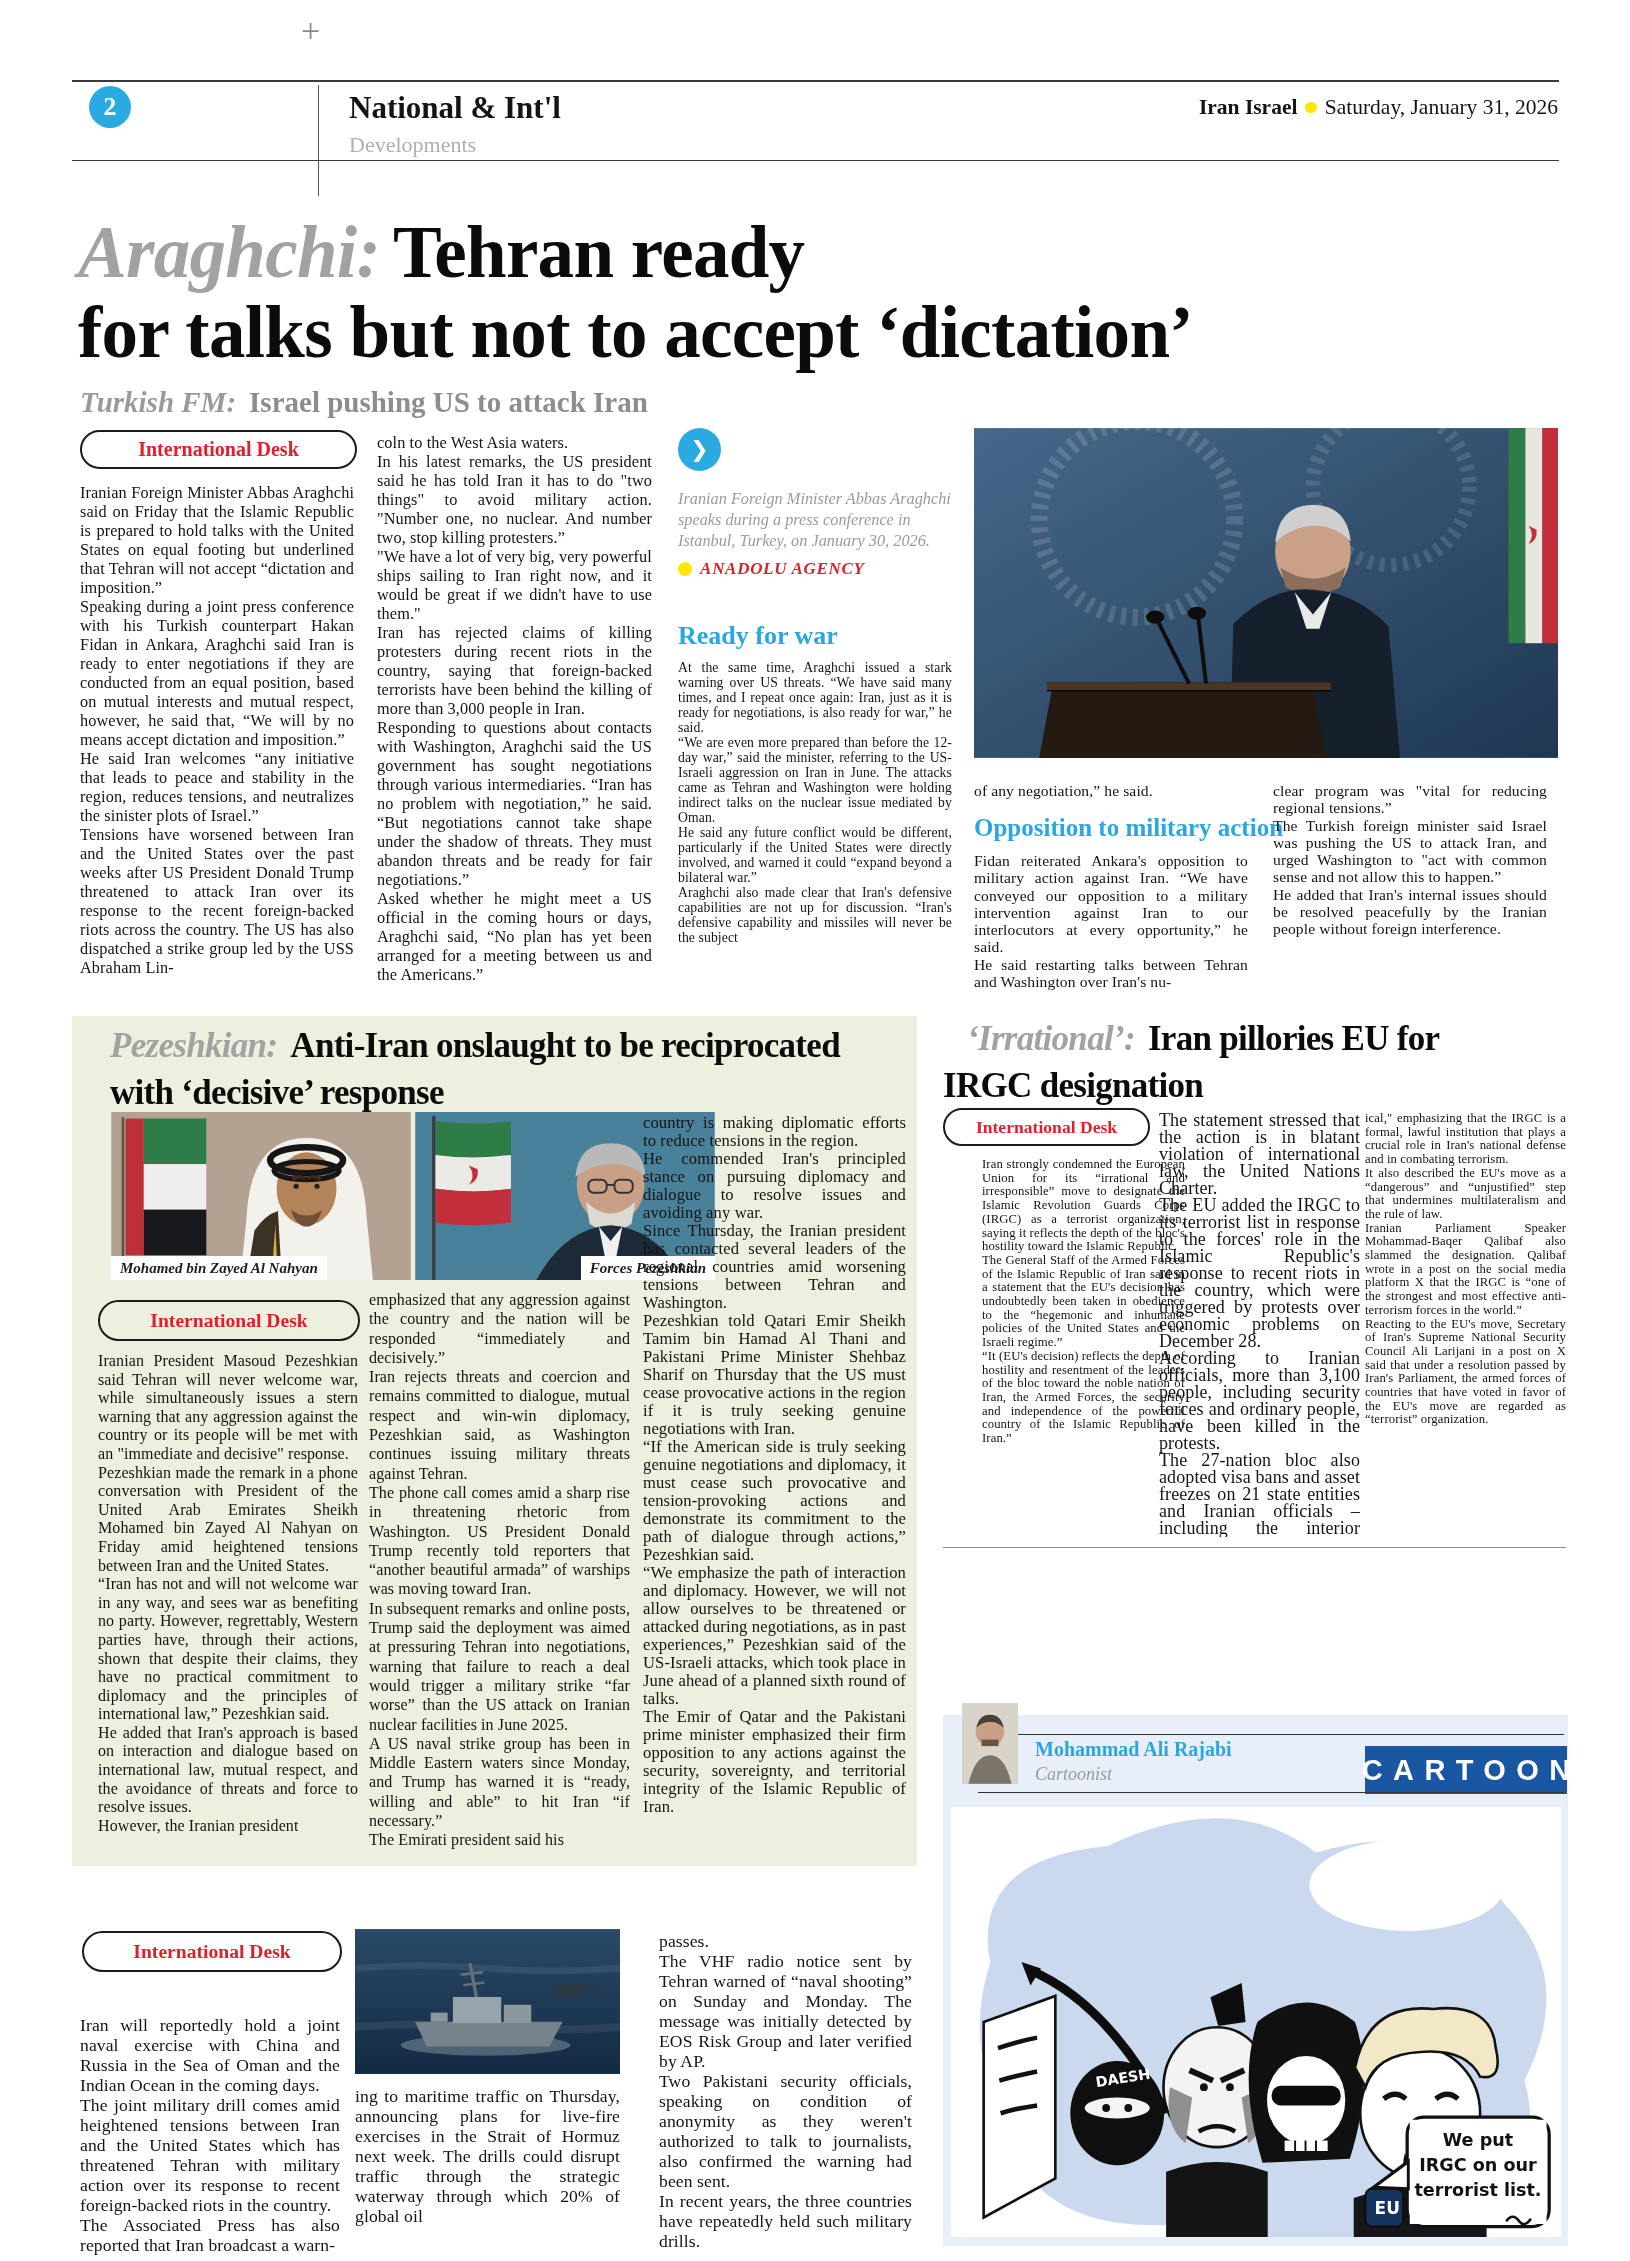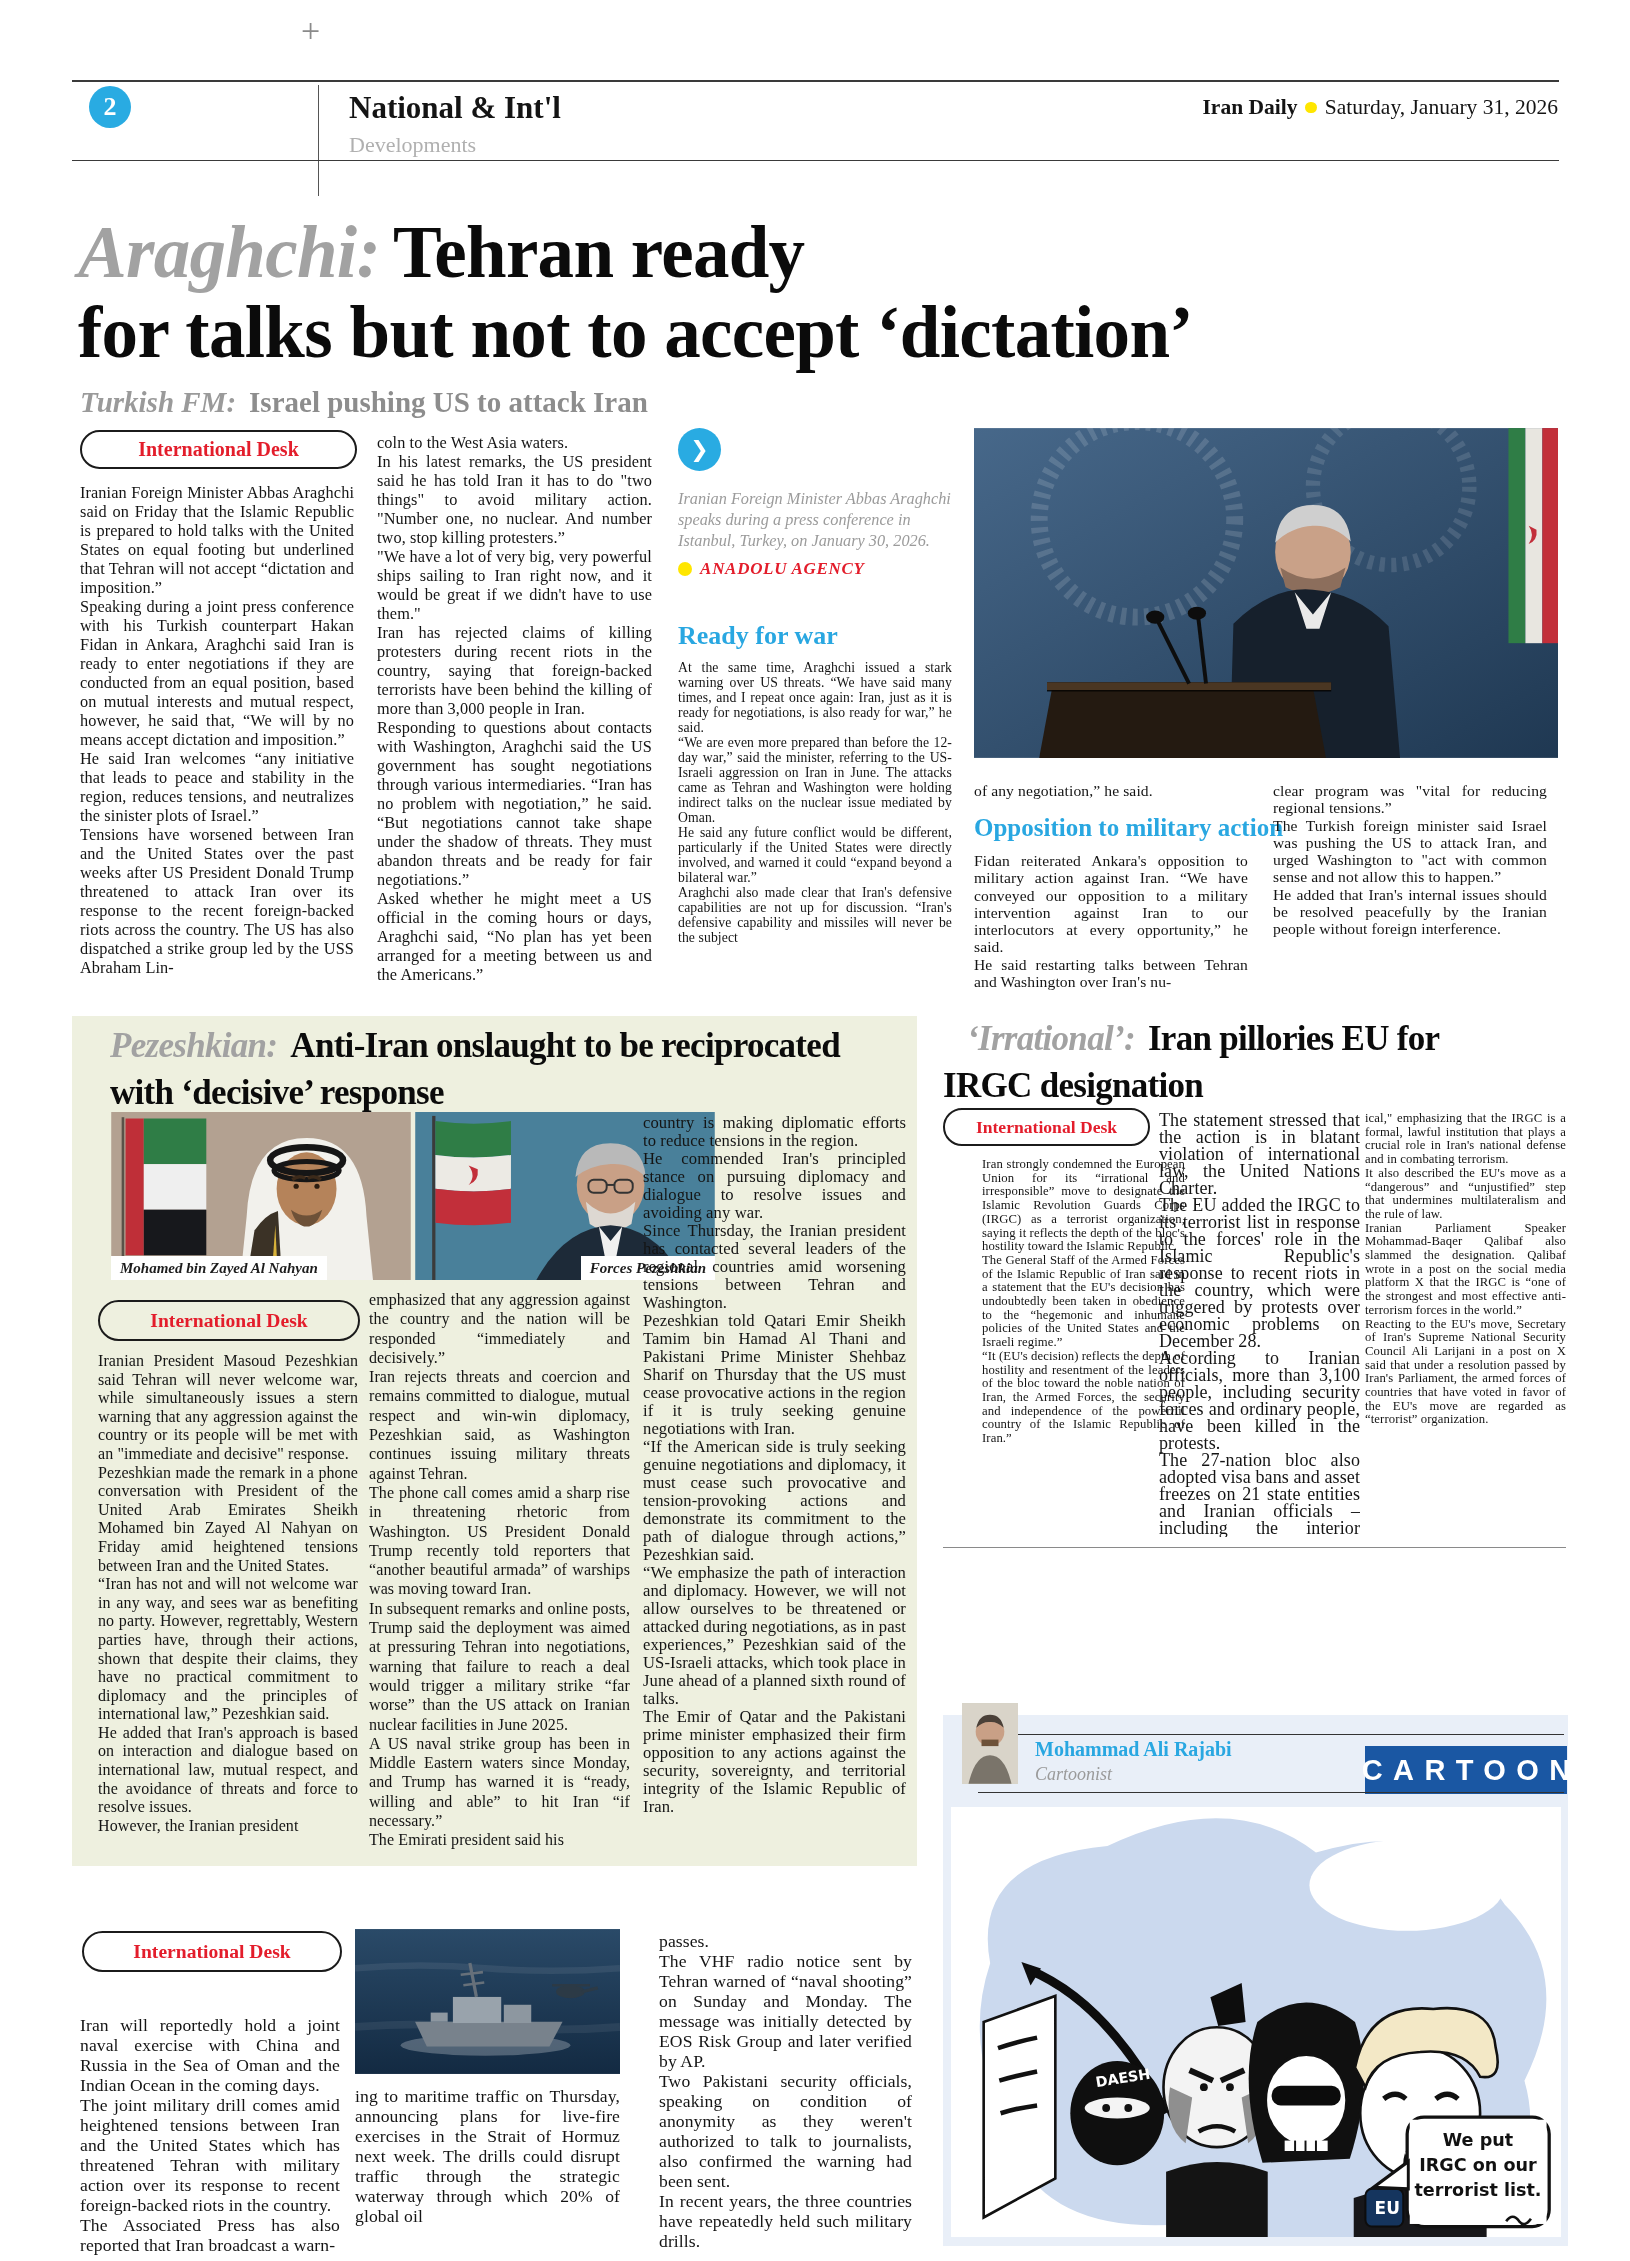--- a/index.html
+++ b/index.html
@@ -28,21 +28,21 @@
   <div class="abs" style="left:301px;top:11.7px;font-size:34px;font-weight:200;color:#8a8a8a;">+</div>
   <div class="abs rule" style="left:72px;top:80px;width:1487px;height:2px;"></div>
   <div class="abs" style="left:89px;top:86px;width:42px;height:42px;border-radius:50%;background:#29abe2;
               display:flex;align-items:center;justify-content:center;color:#fff;font-size:26px;font-weight:bold;">
     <span>2</span>
   </div>
   <div class="abs" style="left:318px;top:85px;width:1.3px;height:111px;background:#555;"></div>
   <div class="abs" style="left:349px;top:90px;font-size:31px;font-weight:bold;">National &amp; Int'l</div>
   <div class="abs" style="left:349px;top:132px;font-size:22px;color:#b0b0b0;">Developments</div>
   <div class="abs" style="right:72px;top:95px;display:flex;align-items:center;gap:7.8px;font-size:21.5px;">
-    <span style="font-weight:bold;">Iran Daily</span>
+    <span style="font-weight:bold;">Iran Israel</span>
     <span class="dot" style="width:11.7px;height:11.7px;"></span>
     <span>Saturday, January 31, 2026</span>
   </div>
   <div class="abs rule" style="left:72px;top:160px;width:1487px;height:1.3px;"></div>
 
   <div class="abs h1line" style="left:78px;top:215px;font-size:73px;">
     <span class="kick">Araghchi:</span><span>Tehran ready</span>
   </div>
   <div class="abs h1line" style="left:78px;top:295px;font-size:73px;">for talks but not to accept ‘dictation’</div>
   <div class="abs" style="left:80px;top:386px;font-size:29px;font-weight:bold;color:#8d8d8d;">

